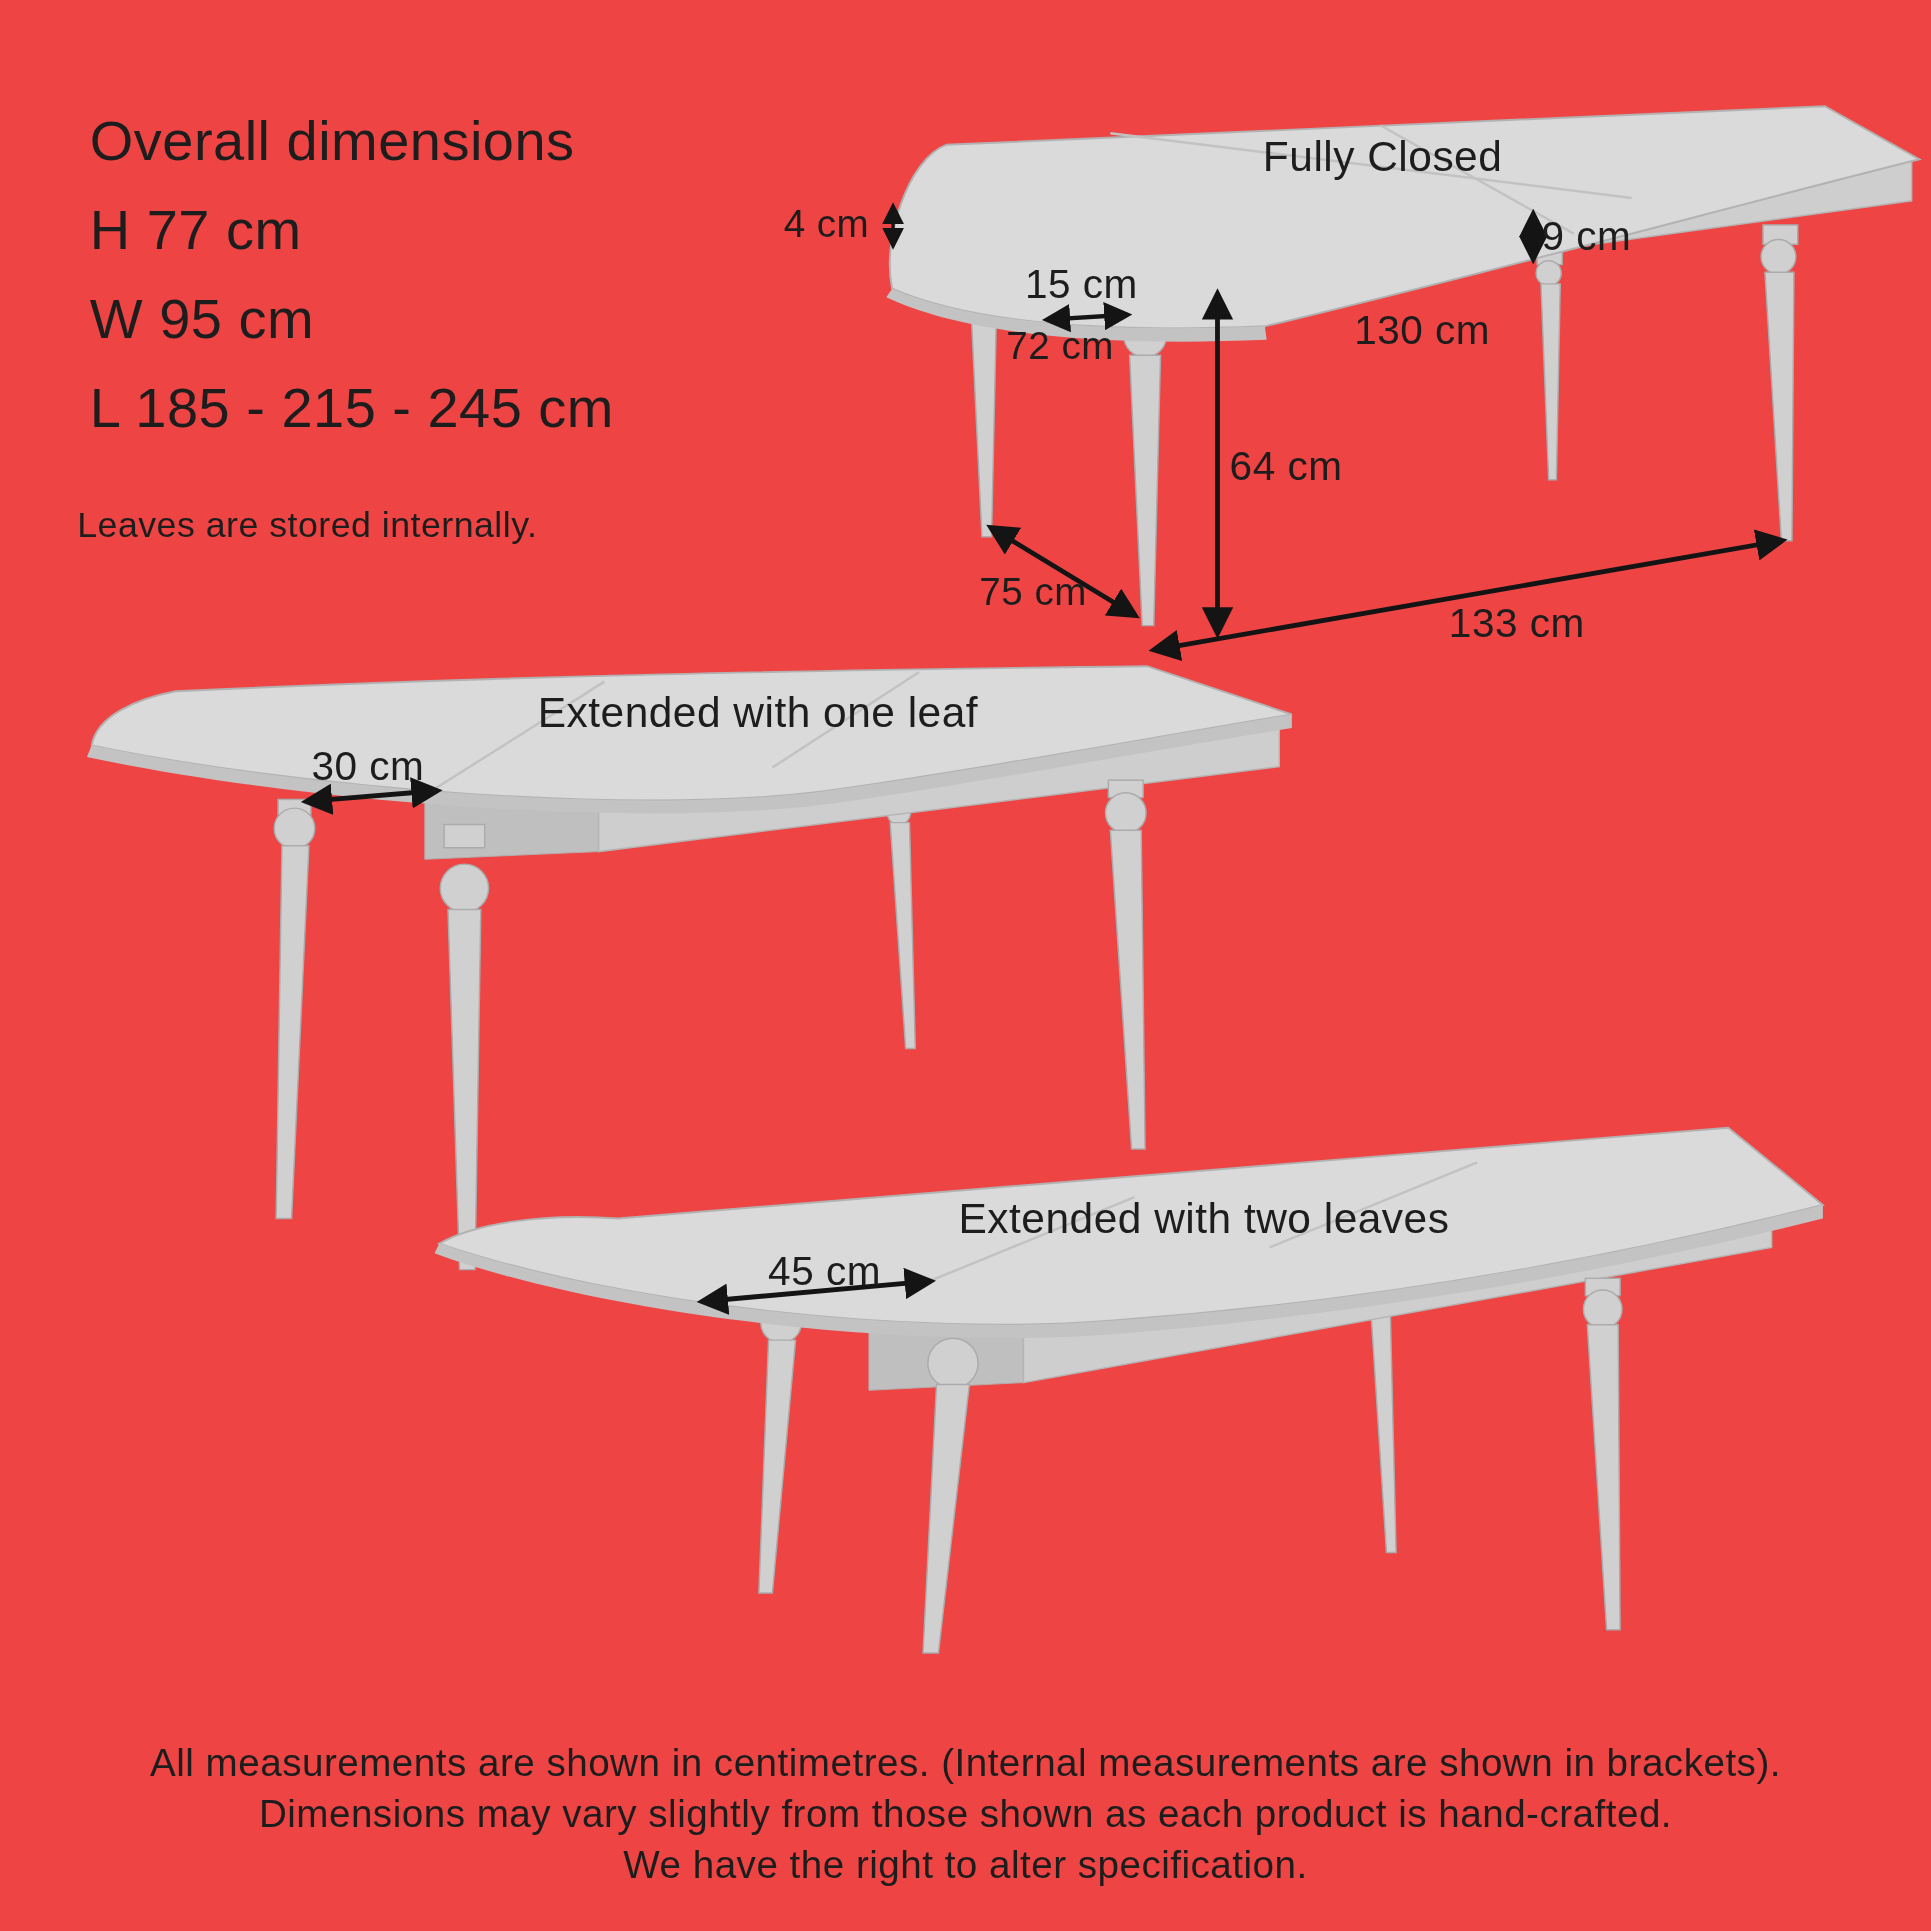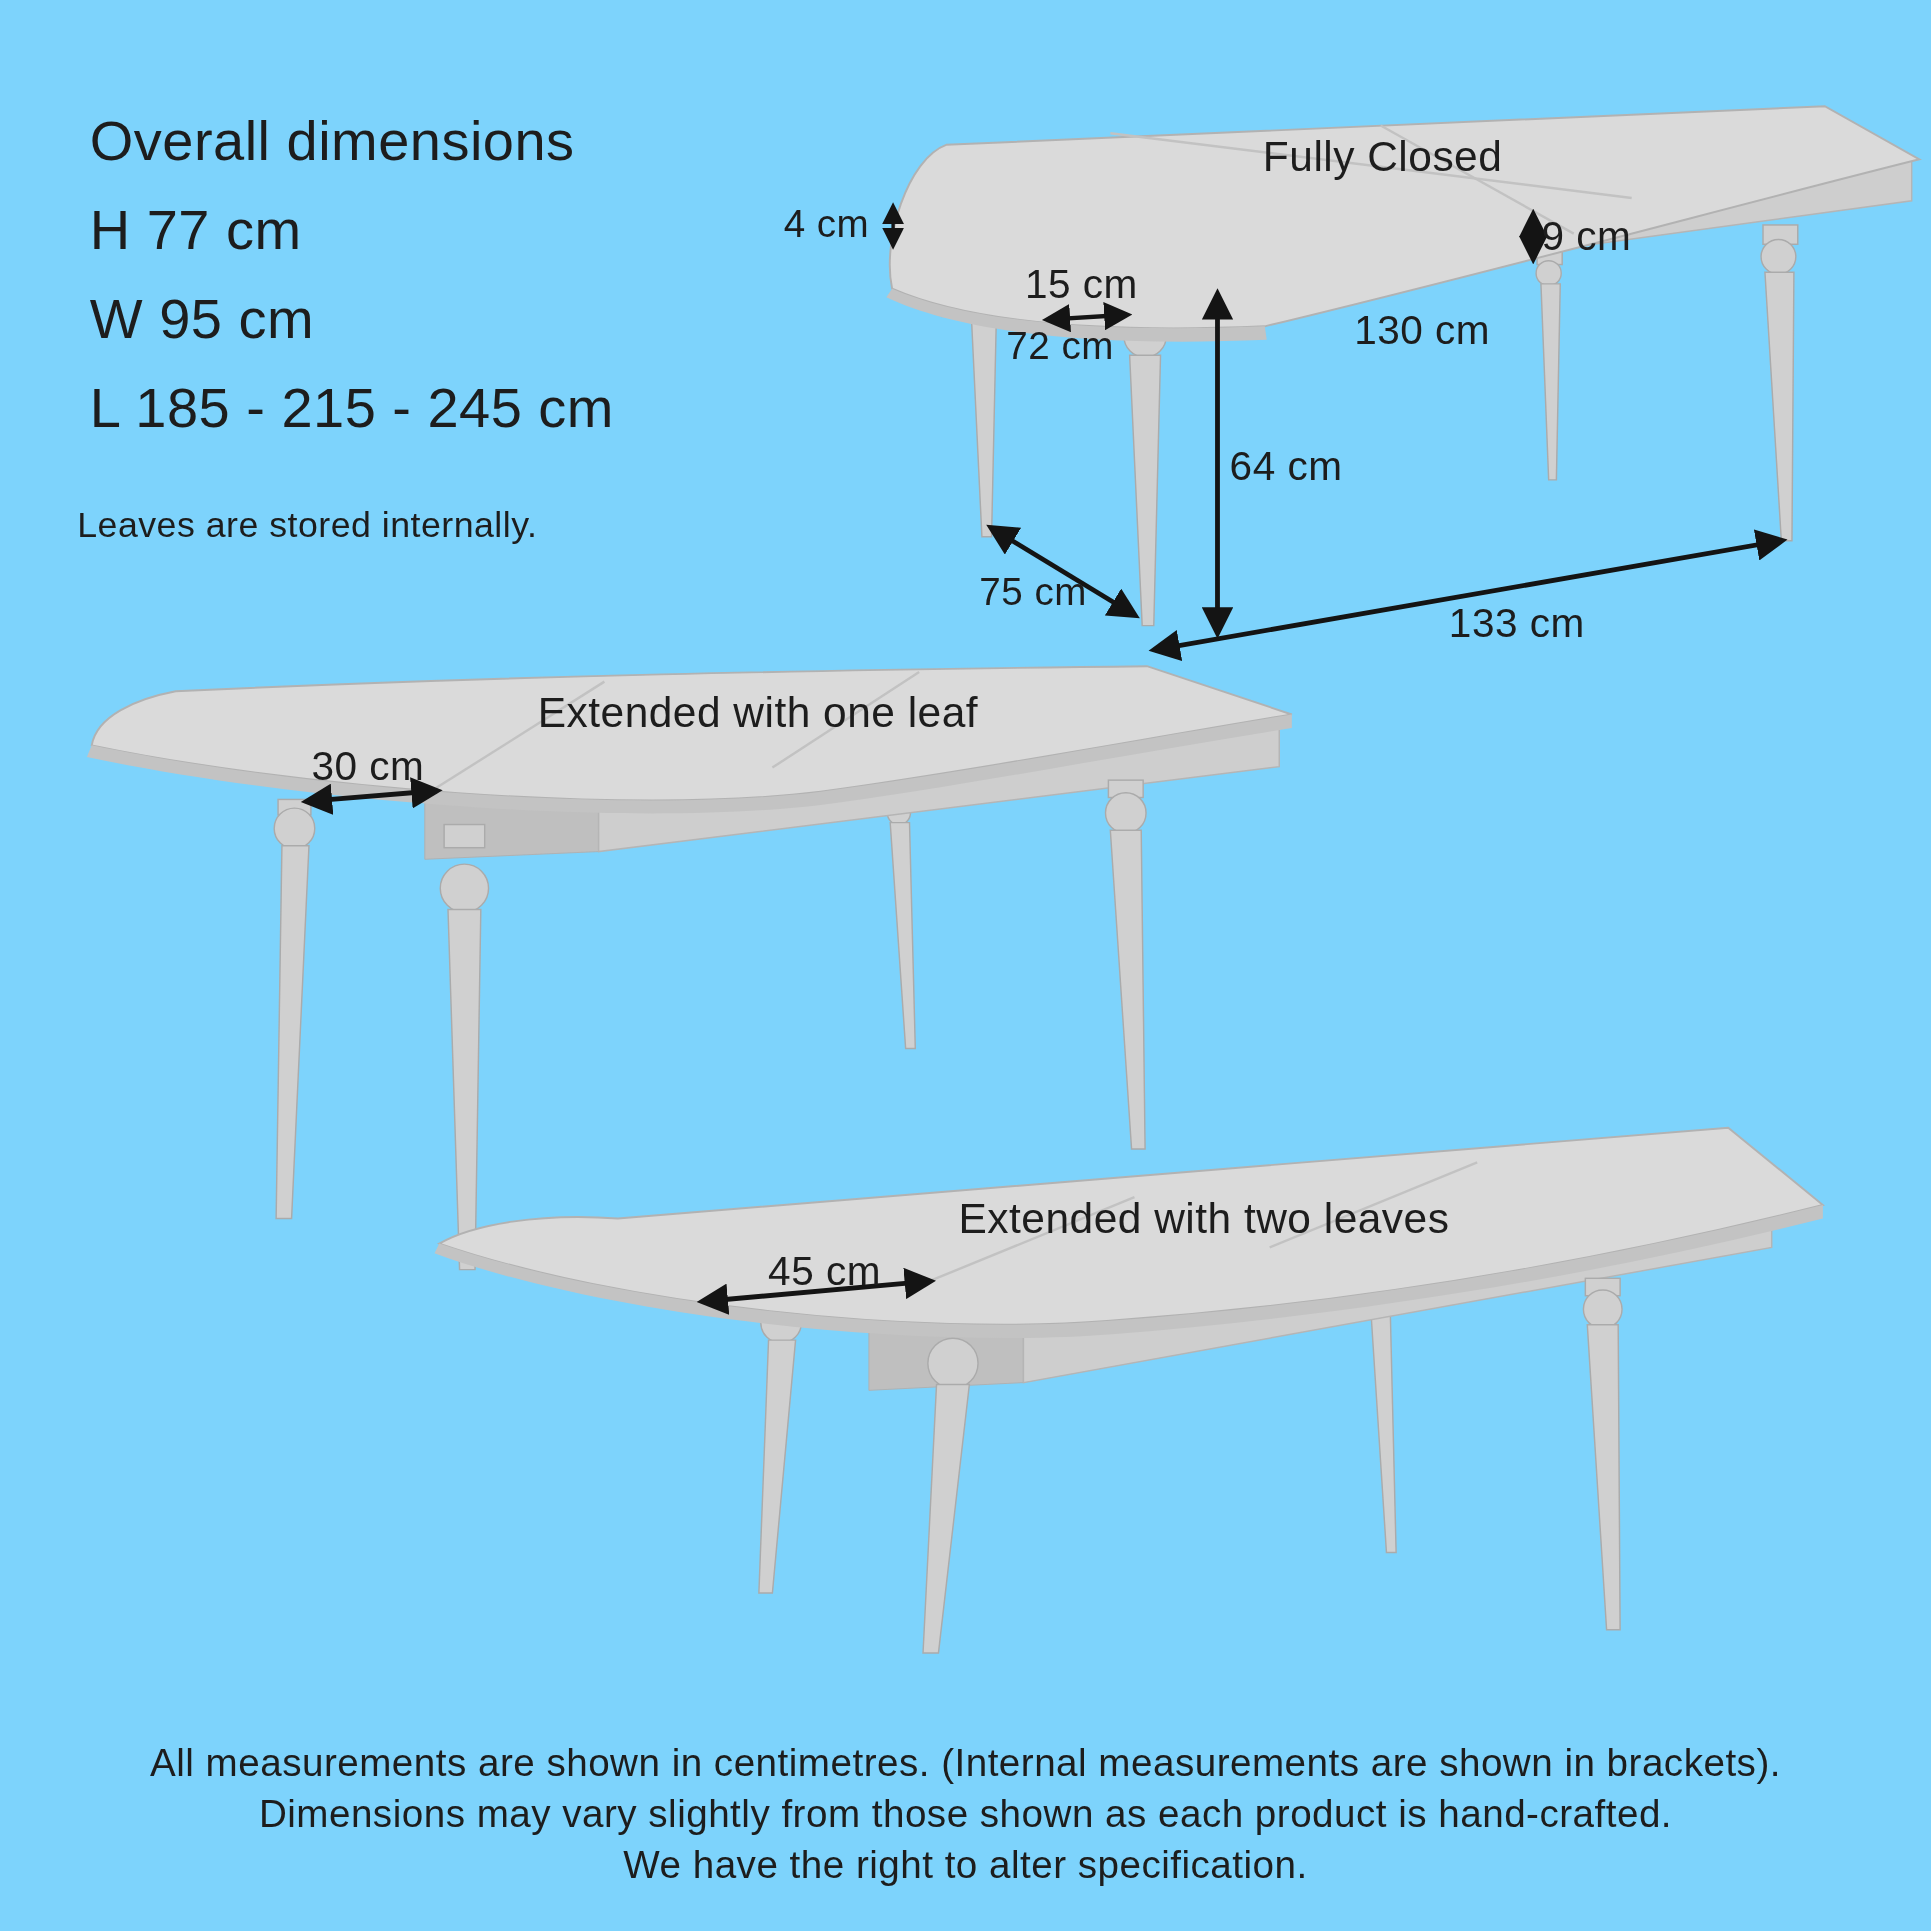--- a/index.html
+++ b/index.html
@@ -1,17 +1,17 @@
 <!DOCTYPE html>
 <html><head>
 <meta charset="utf-8">
 <style>
   html,body{margin:0;padding:0;background:#ffffff;}
   .canvas{
-    position:relative;width:1931px;height:1931px;background:#7dd3fc;
+    position:relative;width:1931px;height:1931px;background:#ef4444;
     font-family:"Liberation Sans", sans-serif;overflow:hidden;
   }
   svg text{
     font-family:"Liberation Sans", sans-serif;
     fill:#1d1d1d;
     font-weight:500;
     letter-spacing:0.5px;
   }
   .dim-arrow{stroke:#141414;fill:none;}
   .slab{fill:#dadada;stroke:#b2b2b2;stroke-width:2;}

